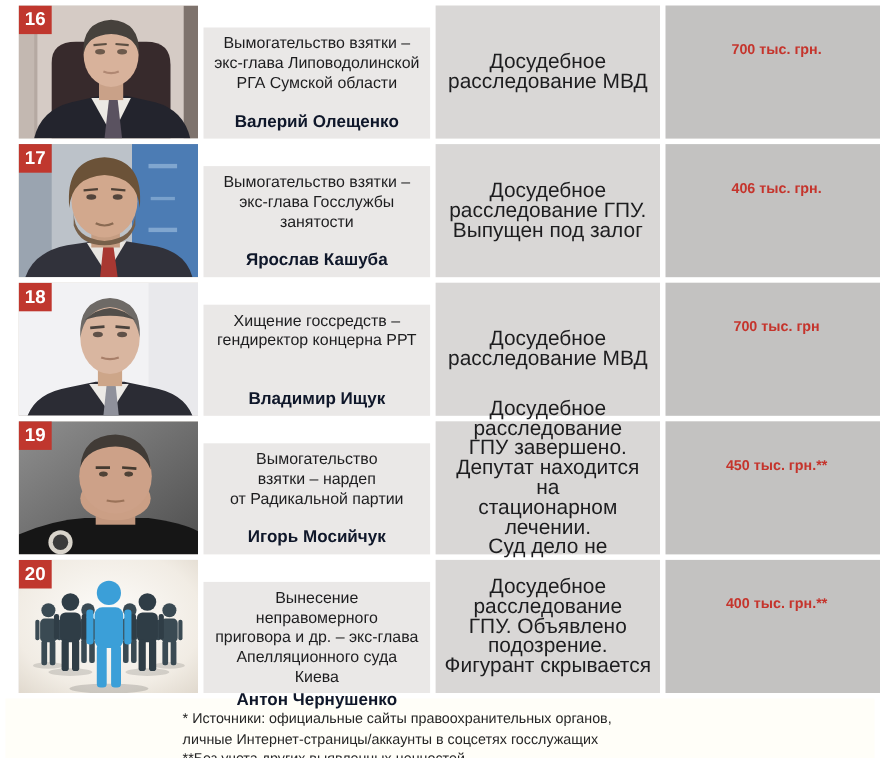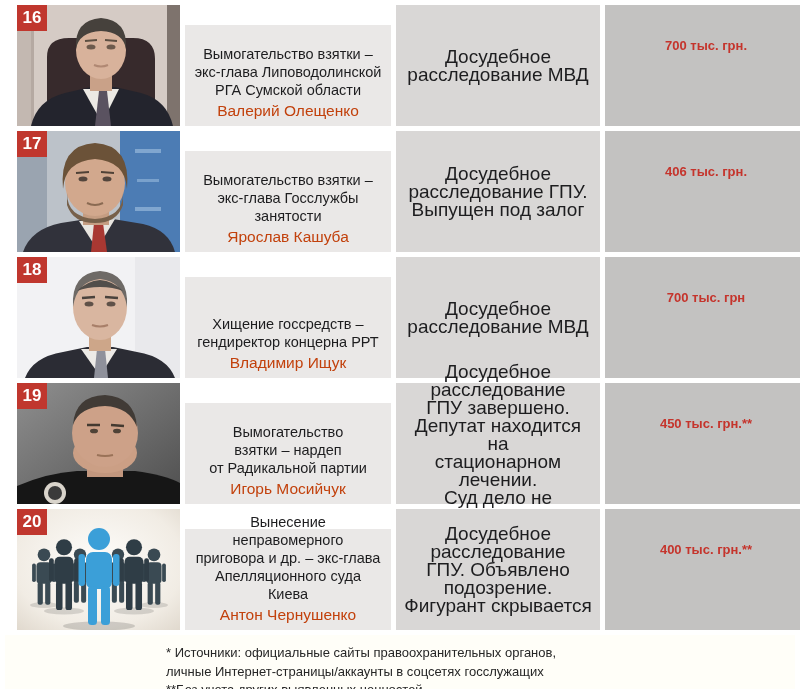--- a/index.html
+++ b/index.html
@@ -15,25 +15,25 @@
     overflow:hidden;background:#cfcac4;
   }
   .photo-cell svg{display:block;width:163px;height:121px;}
   .badge{
     position:absolute;top:0;left:0;width:30px;height:26px;
     background:#c0372e;color:#ffffff;font-weight:bold;font-size:17px;
     display:flex;align-items:center;justify-content:center;
   }
   .desc-cell{
     width:206px;flex:0 0 206px;background:#eae8e7;
-    display:flex;flex-direction:column;justify-content:flex-end;align-items:center;
+    display:flex;flex-direction:column;justify-content:space-between;align-items:center;
     text-align:center;padding:6px 8px;margin-top:20px;
   }
   .desc-text{font-size:14.5px;line-height:18px;white-space:pre-line;}
-  .suspect-name{font-size:15.5px;line-height:19px;font-weight:normal;color:#c2410c;margin-top:2px;}
+  .suspect-name{font-size:15.5px;line-height:19px;font-weight:bold;color:#0f172a;margin-top:2px;}
   .status-cell{
     width:204px;flex:0 0 204px;background:#d9d7d6;
     display:flex;align-items:center;justify-content:center;
     text-align:center;padding:6px 8px;
   }
   .status-text{font-size:19px;line-height:18px;white-space:pre-line;}
   .amount-cell{
     width:202px;flex:0 0 202px;background:#c3c2c1;
     text-align:center;padding-top:31px;
   }

